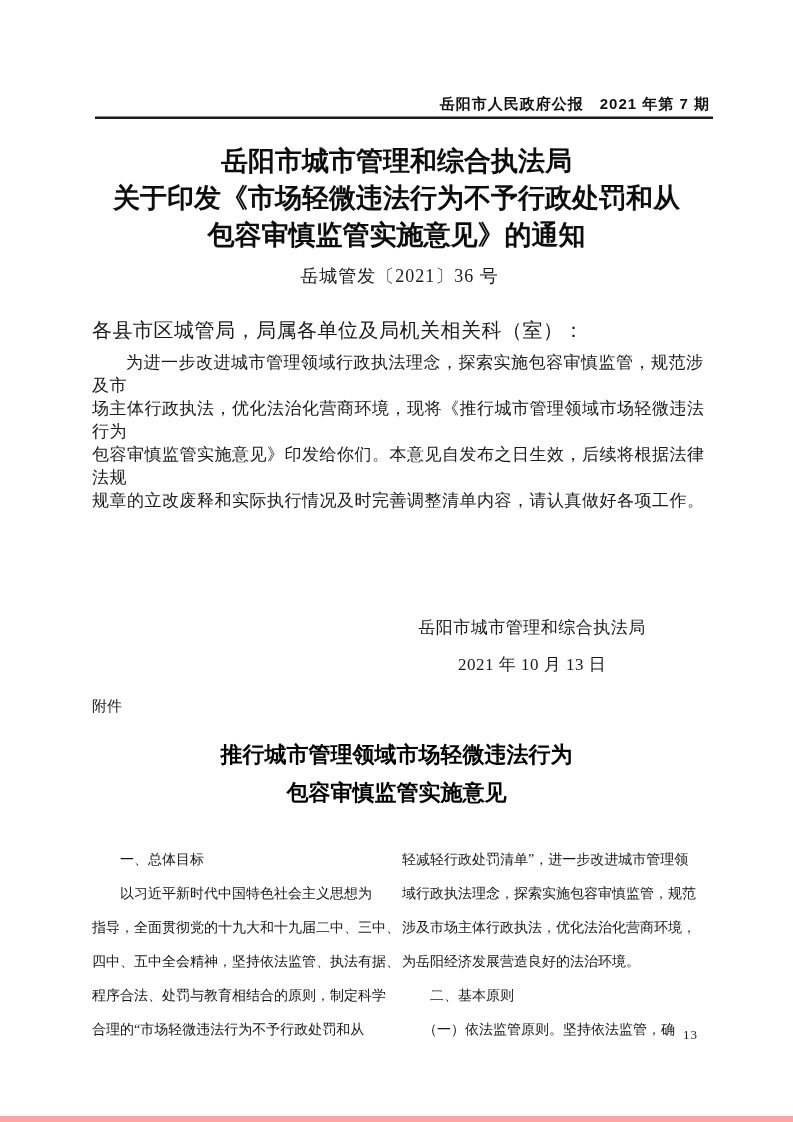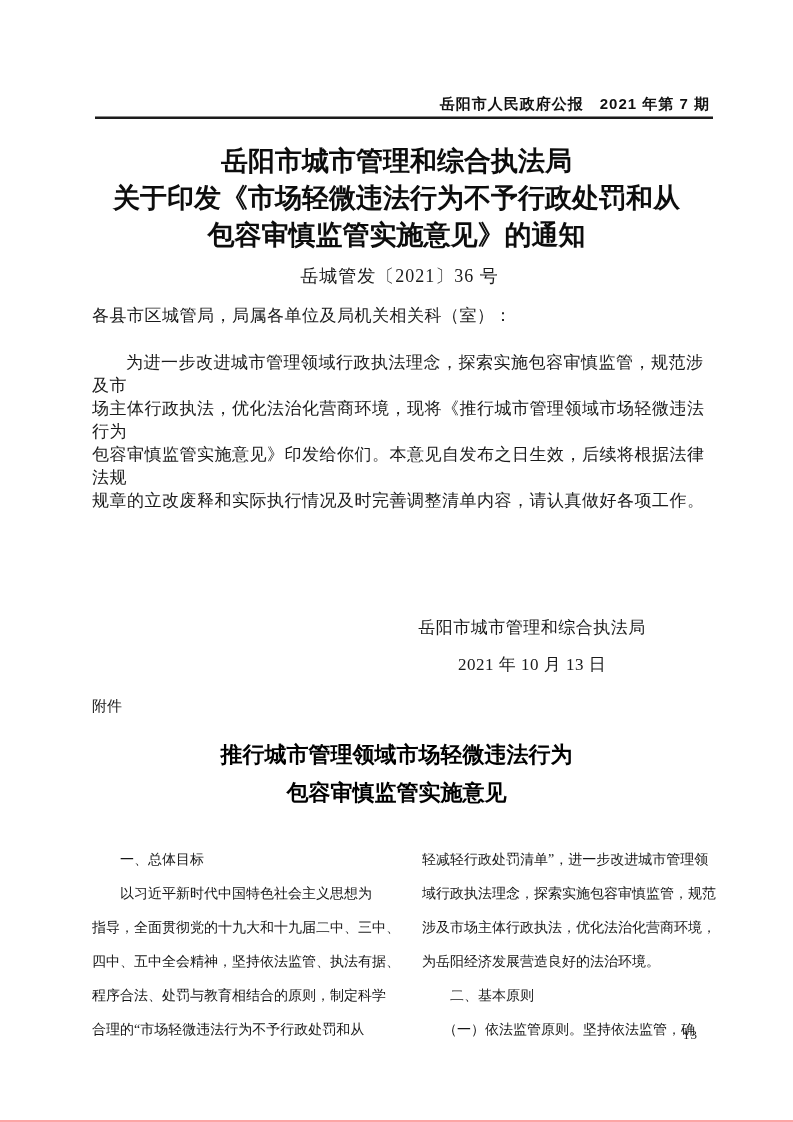--- a/index.html
+++ b/index.html
@@ -6,21 +6,21 @@
   * { margin:0; padding:0; box-sizing:border-box; }
   html,body { background:#ffffff; }
   .page {
     position:relative;
     width:793px; height:1122px;
     background:#ffffff;
     margin:0 auto;
     overflow:hidden;
     font-family:"Liberation Serif","DejaVu Serif",serif;
     color:#1a1a1a;
-    border-bottom:2px solid #fca5a5;
+    border-bottom:6px solid #fca5a5;
   }
   
   .masthead {
     position:absolute; top:95px; right:83px;
     font-family:"Liberation Sans","DejaVu Sans",sans-serif;
     font-weight:600; font-size:15px; letter-spacing:1px;
     color:#111;
     white-space:nowrap;
   }
   .masthead-rule {
@@ -34,22 +34,22 @@
     text-align:center;
     font-size:27px; font-weight:700; line-height:37px;
     color:#0d0d0d;
   }
   .doc-number {
     position:absolute; top:264px; left:0; right:0;
     text-align:center;
     font-size:18px; letter-spacing:1px;padding-left:6px;
   }
   .salutation {
-    position:absolute; top:304px; left:92px; width:640px;
-    font-size:17px; letter-spacing:0.5px;
+    position:absolute; top:317px; left:92px; width:640px;
+    font-size:20px; letter-spacing:0.5px;
     white-space:nowrap;
   }
   .body-par {
     position:absolute; top:351px; left:92px; width:624px;
     font-size:17px; line-height:23px; letter-spacing:0.5px;
   }
   .body-par .indent { text-indent:2em; }
   .attach-note {
     position:absolute; top:512px; left:92px; width:640px;
     font-size:17px; text-indent:2em; letter-spacing:0.5px;
@@ -66,21 +66,21 @@
     font-size:15px;
   }
   .attach-title {
     position:absolute; top:736px; left:0; right:0;
     text-align:center;
     font-size:22px; font-weight:700; line-height:38px;
     color:#000000;
   }
   .columns {
     position:absolute; top:843px; left:92px; width:621px;
-    display:flex; gap:27px;
+    display:flex; gap:7px;
   }
   .col {
     width:303px;
     font-size:14px; line-height:34px;
     color:#161616;
   }
   .col .ln { white-space:nowrap; }
   .col .ind2  { text-indent:2em; }
   .col .ind15 { text-indent:1.5em; }
   .page-number {

